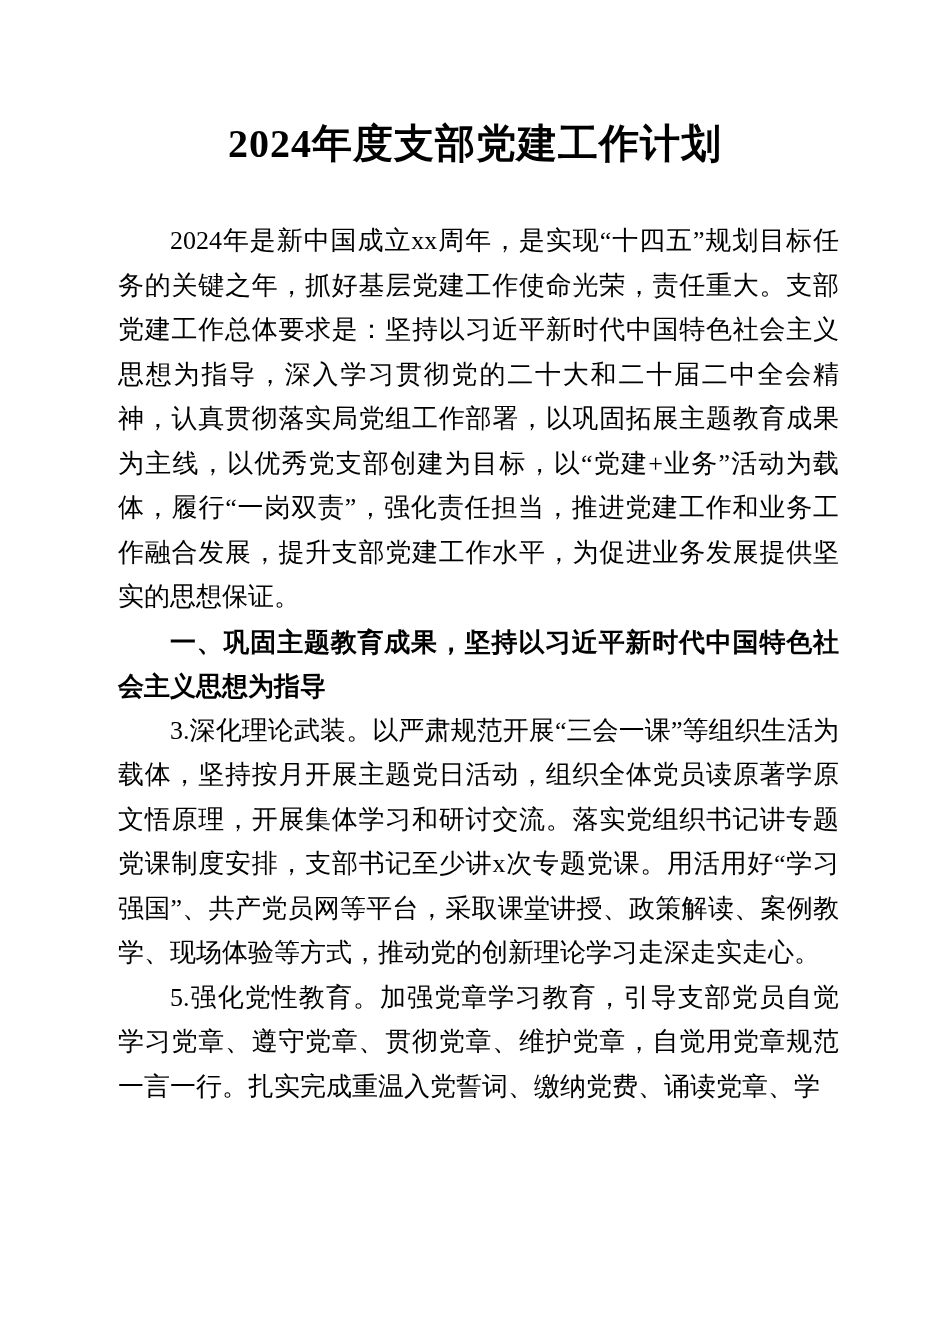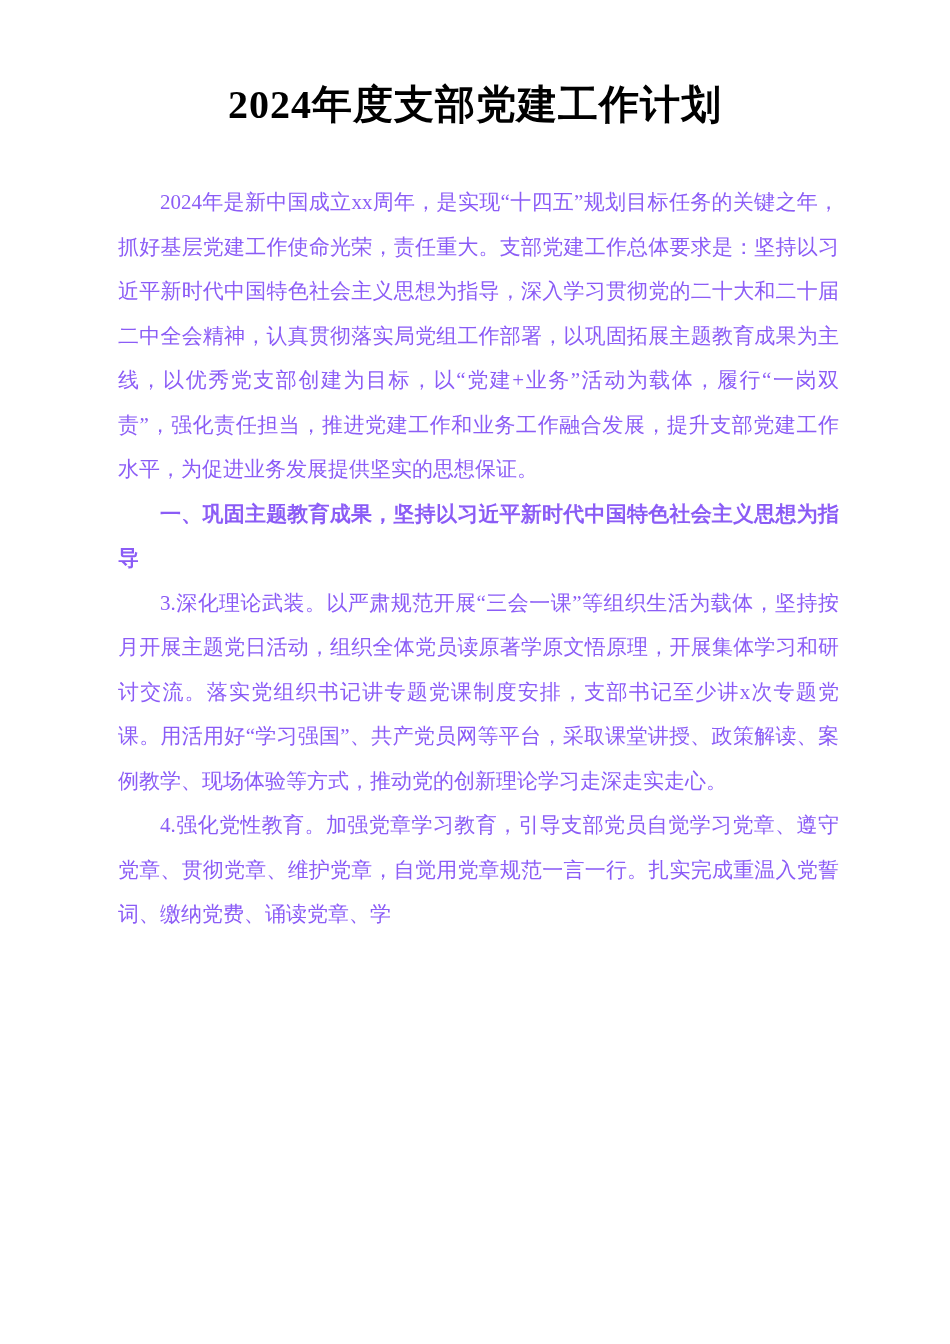--- a/index.html
+++ b/index.html
@@ -10,37 +10,37 @@
   .page {
     position: relative;
     width: 950px;
     height: 1344px;
     background: #ffffff;
     overflow: hidden;
     color: #000000;
   }
   .doc-title {
     margin: 0;
-    padding-top: 81px;
+    padding-top: 120px;
     text-align: center;
     font-family: "Liberation Serif", "DejaVu Serif", serif;
     font-weight: 700;
     font-size: 40px;
     line-height: 48px;
     color: #000000;
     letter-spacing: 1px;
   }
   .doc-body {
     margin-top: 51px;
     margin-left: 118px;
     width: 721px;
     font-family: "Liberation Serif", "DejaVu Serif", serif;
-    font-size: 21px;
+    font-size: 26px;
     line-height: 44.5px;
-    color: #8b5cf6;
+    color: #000000;
     text-align: justify;
     text-justify: inter-character;
   }
   .doc-body p {
     margin: 0;
     padding: 0;
     text-indent: 2em;
     word-break: break-all;
     overflow-wrap: break-word;
   }
@@ -51,15 +51,15 @@
 </style>
 </head>
 <body>
 
 <div class="page">
   <h1 class="doc-title">2024年度支部党建工作计划</h1>
   <div class="doc-body">
     <p class="body-para">2024年是新中国成立xx周年，是实现“十四五”规划目标任务的关键之年，抓好基层党建工作使命光荣，责任重大。支部党建工作总体要求是：坚持以习近平新时代中国特色社会主义思想为指导，深入学习贯彻党的二十大和二十届二中全会精神，认真贯彻落实局党组工作部署，以巩固拓展主题教育成果为主线，以优秀党支部创建为目标，以“党建+业务”活动为载体，履行“一岗双责”，强化责任担当，推进党建工作和业务工作融合发展，提升支部党建工作水平，为促进业务发展提供坚实的思想保证。</p>
     <p class="heading-para">一、巩固主题教育成果，坚持以习近平新时代中国特色社会主义思想为指导</p>
     <p class="body-para">3.深化理论武装。以严肃规范开展“三会一课”等组织生活为载体，坚持按月开展主题党日活动，组织全体党员读原著学原文悟原理，开展集体学习和研讨交流。落实党组织书记讲专题党课制度安排，支部书记至少讲x次专题党课。用活用好“学习强国”、共产党员网等平台，采取课堂讲授、政策解读、案例教学、现场体验等方式，推动党的创新理论学习走深走实走心。</p>
-    <p class="body-para">4.强化党性教育。加强党章学习教育，引导支部党员自觉学习党章、遵守党章、贯彻党章、维护党章，自觉用党章规范一言一行。扎实完成重温入党誓词、缴纳党费、诵读党章、学</p>
+    <p class="body-para">5.强化党性教育。加强党章学习教育，引导支部党员自觉学习党章、遵守党章、贯彻党章、维护党章，自觉用党章规范一言一行。扎实完成重温入党誓词、缴纳党费、诵读党章、学</p>
   </div>
 </div>
 
 </body></html>

